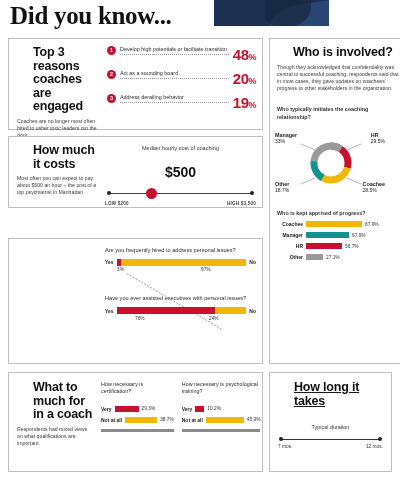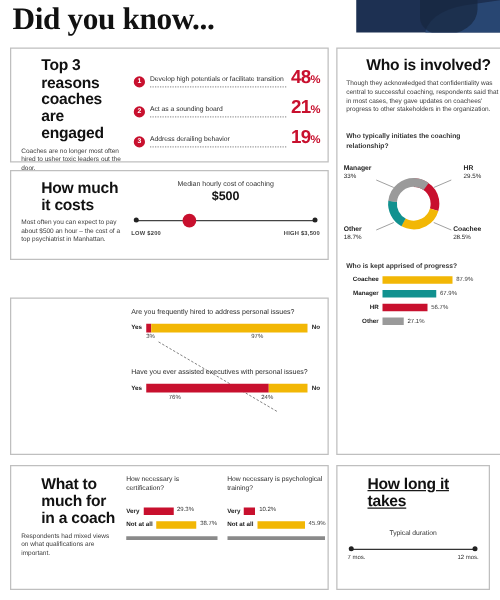--- a/index.html
+++ b/index.html
@@ -13,21 +13,21 @@
     font-family: "Liberation Sans", sans-serif;
     color: #1a1a1a;
     overflow: hidden;
     position: relative;
   }
 
   
   .header {
     position: absolute;
     left: 0; top: 0;
-    width: 400px; height: 36px;
+    width: 329px; height: 36px;
   }
   .headline {
     position: absolute;
     left: 10px; top: 2px;
     font-family: "Liberation Serif", serif;
     font-size: 25px;
     font-weight: 700;
     letter-spacing: -0.3px;
     color: #111111;
     white-space: nowrap;
@@ -96,21 +96,21 @@
   .reasons-left {
     position: absolute;
     left: 8px; top: 7px; width: 86px;
   }
   .reasons-right {
     position: absolute;
     left: 98px; top: 7px; right: 6px;
   }
   .reason-row {
     display: flex;
-    align-items: flex-end;
+    align-items: flex-start;
     height: 24px;
     gap: 4px;
   }
   .num-badge {
     flex: 0 0 auto;
     width: 9px; height: 9px;
     border-radius: 50%;
     background: #c8102e;
     color: #ffffff;
     font-size: 5.5px;
@@ -141,24 +141,24 @@
     left: 96px; top: 8px; right: 6px; bottom: 6px;
   }
   .cost-caption {
     text-align: center;
     font-size: 5.6px;
     line-height: 7.4px;
     color: #333333;
   }
   .cost-median {
     text-align: center;
-    font-size: 10px;
+    font-size: 14px;
     font-weight: 700;
     color: #111111;
-    margin-top: 0;
+    margin-top: 12px;
   }
   .cost-scale {
     position: relative;
     margin-top: 8px;
     height: 12px;
   }
   .cost-line {
     position: absolute;
     left: 4px; right: 4px; top: 5px;
     height: 1px;
@@ -368,21 +368,21 @@
 
     <div class="reason-row">
       <div class="num-badge">1</div>
       <div class="reason-text">Develop high potentials or facilitate transition</div>
       <div class="reason-pct"><span>48</span><span class="sym">%</span></div>
     </div>
 
     <div class="reason-row">
       <div class="num-badge">2</div>
       <div class="reason-text">Act as a sounding board</div>
-      <div class="reason-pct"><span>21</span><span class="sym">%</span></div>
+      <div class="reason-pct"><span>20</span><span class="sym">%</span></div>
     </div>
 
     <div class="reason-row">
       <div class="num-badge">3</div>
       <div class="reason-text">Address derailing behavior</div>
       <div class="reason-pct"><span>19</span><span class="sym">%</span></div>
     </div>
 
   </div>
 </div>

